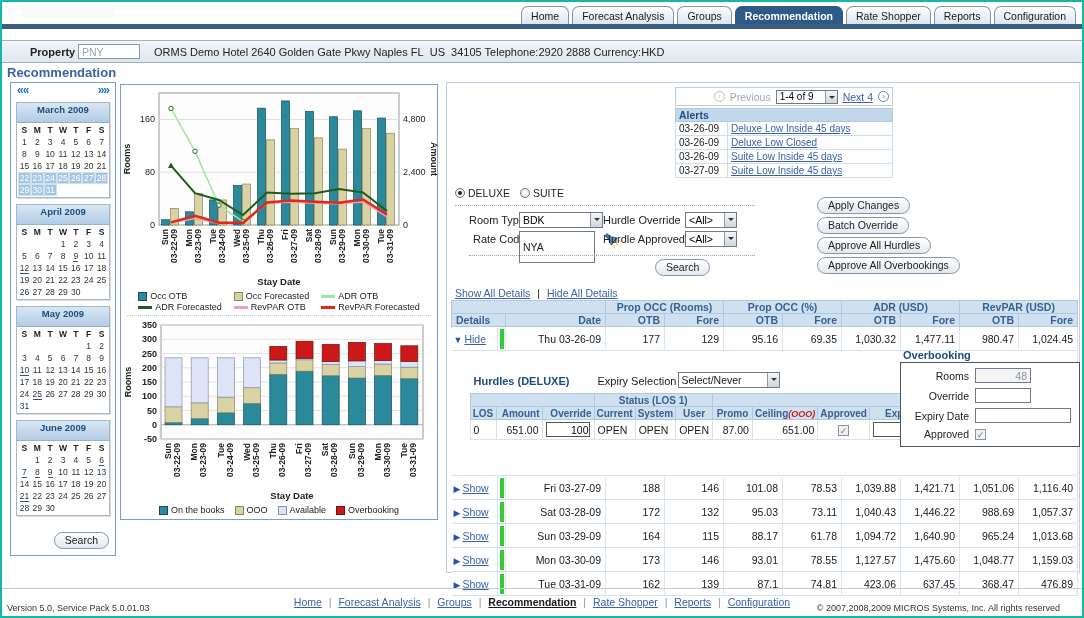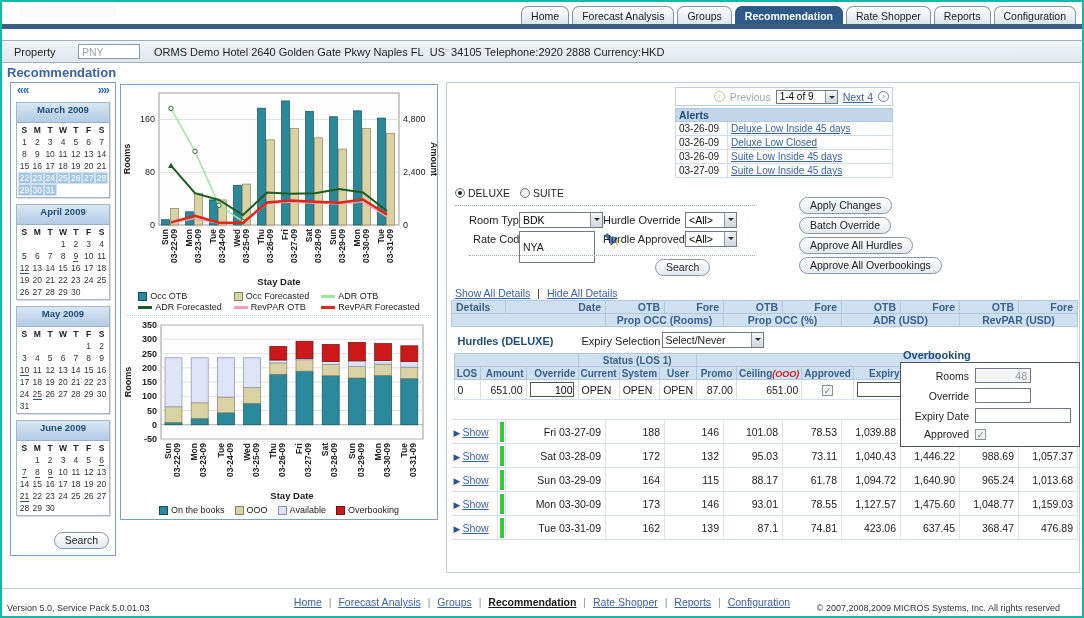--- a/index.html
+++ b/index.html
@@ -9,21 +9,21 @@
   
   .tabstrip { position:absolute; left:0; top:0; right:0; height:27px; }
   .tabbar { position:absolute; left:0; bottom:0; right:0; height:5px; background:#3c5e82; }
   .logo-faint { position:absolute; left:18px; top:3px; width:96px; height:13px; background:#fafafa; border-radius:3px; }
   .tabs { position:absolute; right:6px; bottom:5px; display:flex; gap:3px; align-items:flex-end; }
   .tab { font-size:10.5px; color:#1a1a1a; background:linear-gradient(#fefefe,#dce5ee); border:1px solid #7e96ad; border-bottom:none; border-radius:7px 7px 0 0; padding:3px 9px 2px; white-space:nowrap; cursor:default; }
   .tab.active { background:#2d5a87; color:#fff; font-weight:bold; border-color:#2d5a87; }
 
   
   .propband { position:absolute; left:0; top:38px; right:0; height:23px; background:linear-gradient(#f2f5f9,#dfe6ee); border-top:1px solid #9fb0c0; border-bottom:1px solid #9fb0c0; font-size:11px; color:#222; }
-  .prop-label { position:absolute; left:12px; top:5px; }
+  .prop-label { position:absolute; left:28px; top:5px;font-weight:bold; }
   .prop-input { position:absolute; left:76px; top:3px; width:62px; height:15px; border:1px solid #8b98a6; background:#fff; color:#9aa2ac; font-size:10.5px; padding:1px 3px; font-family:"Liberation Sans",sans-serif; }
   .prop-info { position:absolute; left:152px; top:5px; }
 
   .page-title { position:absolute; left:5px; top:63px; font-size:13px; font-weight:bold; color:#3a62a8; }
 
   
   .cal-panel { position:absolute; left:8px; top:80px; width:106px; height:474px; border:1px solid #7aa0c8; background:#fff; }
   .cal-nav { position:relative; height:15px; margin:2px 4px 0; font-size:12px; font-weight:bold; color:#2a6ad4; }
   .cal-nav .prev { position:absolute; left:2px; top:-2px; letter-spacing:-1px; }
   .cal-nav .next { position:absolute; right:2px; top:-2px; letter-spacing:-1px; }
@@ -72,36 +72,36 @@
   .radio-row { position:absolute; left:8px; top:104px; display:flex; gap:10px; align-items:center; font-size:10.5px; color:#222; }
   .radio { display:flex; align-items:center; gap:3px; }
   .rdot { width:10px; height:10px; border-radius:50%; border:1px solid #6a7684; background:radial-gradient(#fff,#dde2e8); position:relative; }
   .rdot.sel:after { content:""; position:absolute; left:2px; top:2px; width:4px; height:4px; border-radius:50%; background:#222; }
   .dotted { position:absolute; border-top:1px dotted #9aa4b0; }
 
   .fld-label { position:absolute; font-size:11px; color:#222; }
   .selbox { position:absolute; display:flex; border:1px solid #707a86; height:16px; background:#fff; align-items:center; }
   .selbox .val { flex:1; font-size:10.5px; padding:0 3px; white-space:nowrap; overflow:hidden; }
   .txt-input { position:absolute; height:32px; border:1px solid #707a86; font-size:10.5px; padding:0 3px; font-family:"Liberation Sans",sans-serif; color:#222; background:#fff; }
-  .actions { position:absolute; left:352px; top:114px; display:flex; flex-direction:column; gap:3px; align-items:flex-start; }
+  .actions { position:absolute; left:370px; top:114px; display:flex; flex-direction:column; gap:3px; align-items:flex-start; }
   .srch-btn { position:absolute; left:208px; top:176px; }
 
   .detail-links { position:absolute; left:8px; top:204px; font-size:10.5px; }
   .detail-links .sep { color:#222; margin:0 4px; }
 
   .main-tbl { position:absolute; left:4px; top:217px; width:626px; border-collapse:collapse; table-layout:fixed; }
   .main-tbl th { background:#cfe0f1; border:1px solid #b2c8de; font-size:10.5px; font-weight:bold; color:#39618f; height:13px; padding:0 4px; }
   .main-tbl th.grp { text-align:center; }
   .main-tbl th.num, .main-tbl td.num { text-align:right; }
   .main-tbl td { border:1px solid #d4e2f0; border-left:none; border-right:1px solid #d9e6f2; font-size:10.5px; color:#1a1a1a; height:24px; padding:0 4px; background:#fff; }
   .main-tbl td.details-cell { padding:0 2px; white-space:nowrap; }
   .main-tbl td.bar-cell { padding:0; background:#fff; }
   .grn-bar { width:4px; height:20px; background:#33cc33; margin:auto; }
   .tri { font-size:9px; color:#2a52a0; margin-right:2px; }
-  .detail-cell { padding:0 !important; height:auto !important; }
+  .detail-cell { padding:16px !important; height:auto !important; }
 
   .hurdles-wrap { position:relative; height:92px; }
   .hurdles-title { position:absolute; left:6px; top:8px; font-size:11px; font-weight:bold; color:#1d4d7c; }
   .exp-label { position:absolute; left:130px; top:8px; font-size:11px; color:#222; }
   .hurdle-tbl { position:absolute; left:2px; top:26px; border-collapse:collapse; table-layout:fixed; }
   .hurdle-tbl th { background:#cfe0f1; border:1px solid #b2c8de; font-size:10px; font-weight:bold; color:#39618f; height:13px; padding:0 2px; text-align:center; white-space:nowrap; }
   .hurdle-tbl td { border:1px solid #d4e2f0; font-size:10.5px; padding:0 3px; height:20px; background:#fff; color:#1a1a1a; }
   .ooo-red { color:#cc2222; font-style:italic; font-size:9px; }
   .open-grn { color:#1c8a1c; }
   .chk { display:inline-block; width:11px; height:11px; border:1px solid #8a94a0; background:#f2f2f2; font-size:9px; line-height:10px; text-align:center; color:#6a7480; }
@@ -659,40 +659,55 @@
           <col style="width:59px">
           <col style="width:59px">
           <col style="width:59px">
         <col style="width:59px">
           <col style="width:59px">
           <col style="width:59px">
           <col style="width:59px">
       </colgroup>
       <thead>
         <tr>
+          <th colspan="3"></th>
+          <th class="grp" colspan="2">Prop OCC (Rooms)</th>
+          <th class="grp" colspan="2">Prop OCC (%)</th>
+          <th class="grp" colspan="2">ADR (USD)</th>
+          <th class="grp" colspan="2">RevPAR (USD)</th>
+        </tr>
+        <tr>
           <th colspan="2" style="text-align:left">Details</th>
           <th class="num">Date</th>
           <th class="num">OTB</th>
           <th class="num">Fore</th>
           <th class="num">OTB</th>
           <th class="num">Fore</th>
           <th class="num">OTB</th>
           <th class="num">Fore</th>
           <th class="num">OTB</th>
           <th class="num">Fore</th>
         </tr>
-        <tr>
-          <th colspan="3"></th>
-          <th class="grp" colspan="2">Prop OCC (Rooms)</th>
-          <th class="grp" colspan="2">Prop OCC (%)</th>
-          <th class="grp" colspan="2">ADR (USD)</th>
-          <th class="grp" colspan="2">RevPAR (USD)</th>
-        </tr>
       </thead>
       <tbody id="mainRows">
+          <tr>
+            <td class="details-cell"><span class="tri">▼</span><a class="lnk">Hide</a></td>
+            <td class="bar-cell">
+              <div class="grn-bar"></div>
+            </td>
+            <td class="num">Thu 03-26-09</td>
+            <td class="num">177</td>
+            <td class="num">129</td>
+            <td class="num">95.16</td>
+            <td class="num">69.35</td>
+            <td class="num">1,030.32</td>
+            <td class="num">1,477.11</td>
+            <td class="num">980.47</td>
+            <td class="num">1,024.45</td>
+          </tr>
           <tr>
             <td colspan="11" class="detail-cell">
     <div class="hurdles-wrap">
       <span class="hurdles-title">Hurdles (DELUXE)</span>
       <span class="exp-label">Expiry Selection</span>
       <span class="selbox" style="left:210px;top:5px;width:102px">
         <span class="val">Select/Never</span>
                   <span class="sel-arrow"></span>
       </span>
       <table class="hurdle-tbl">

